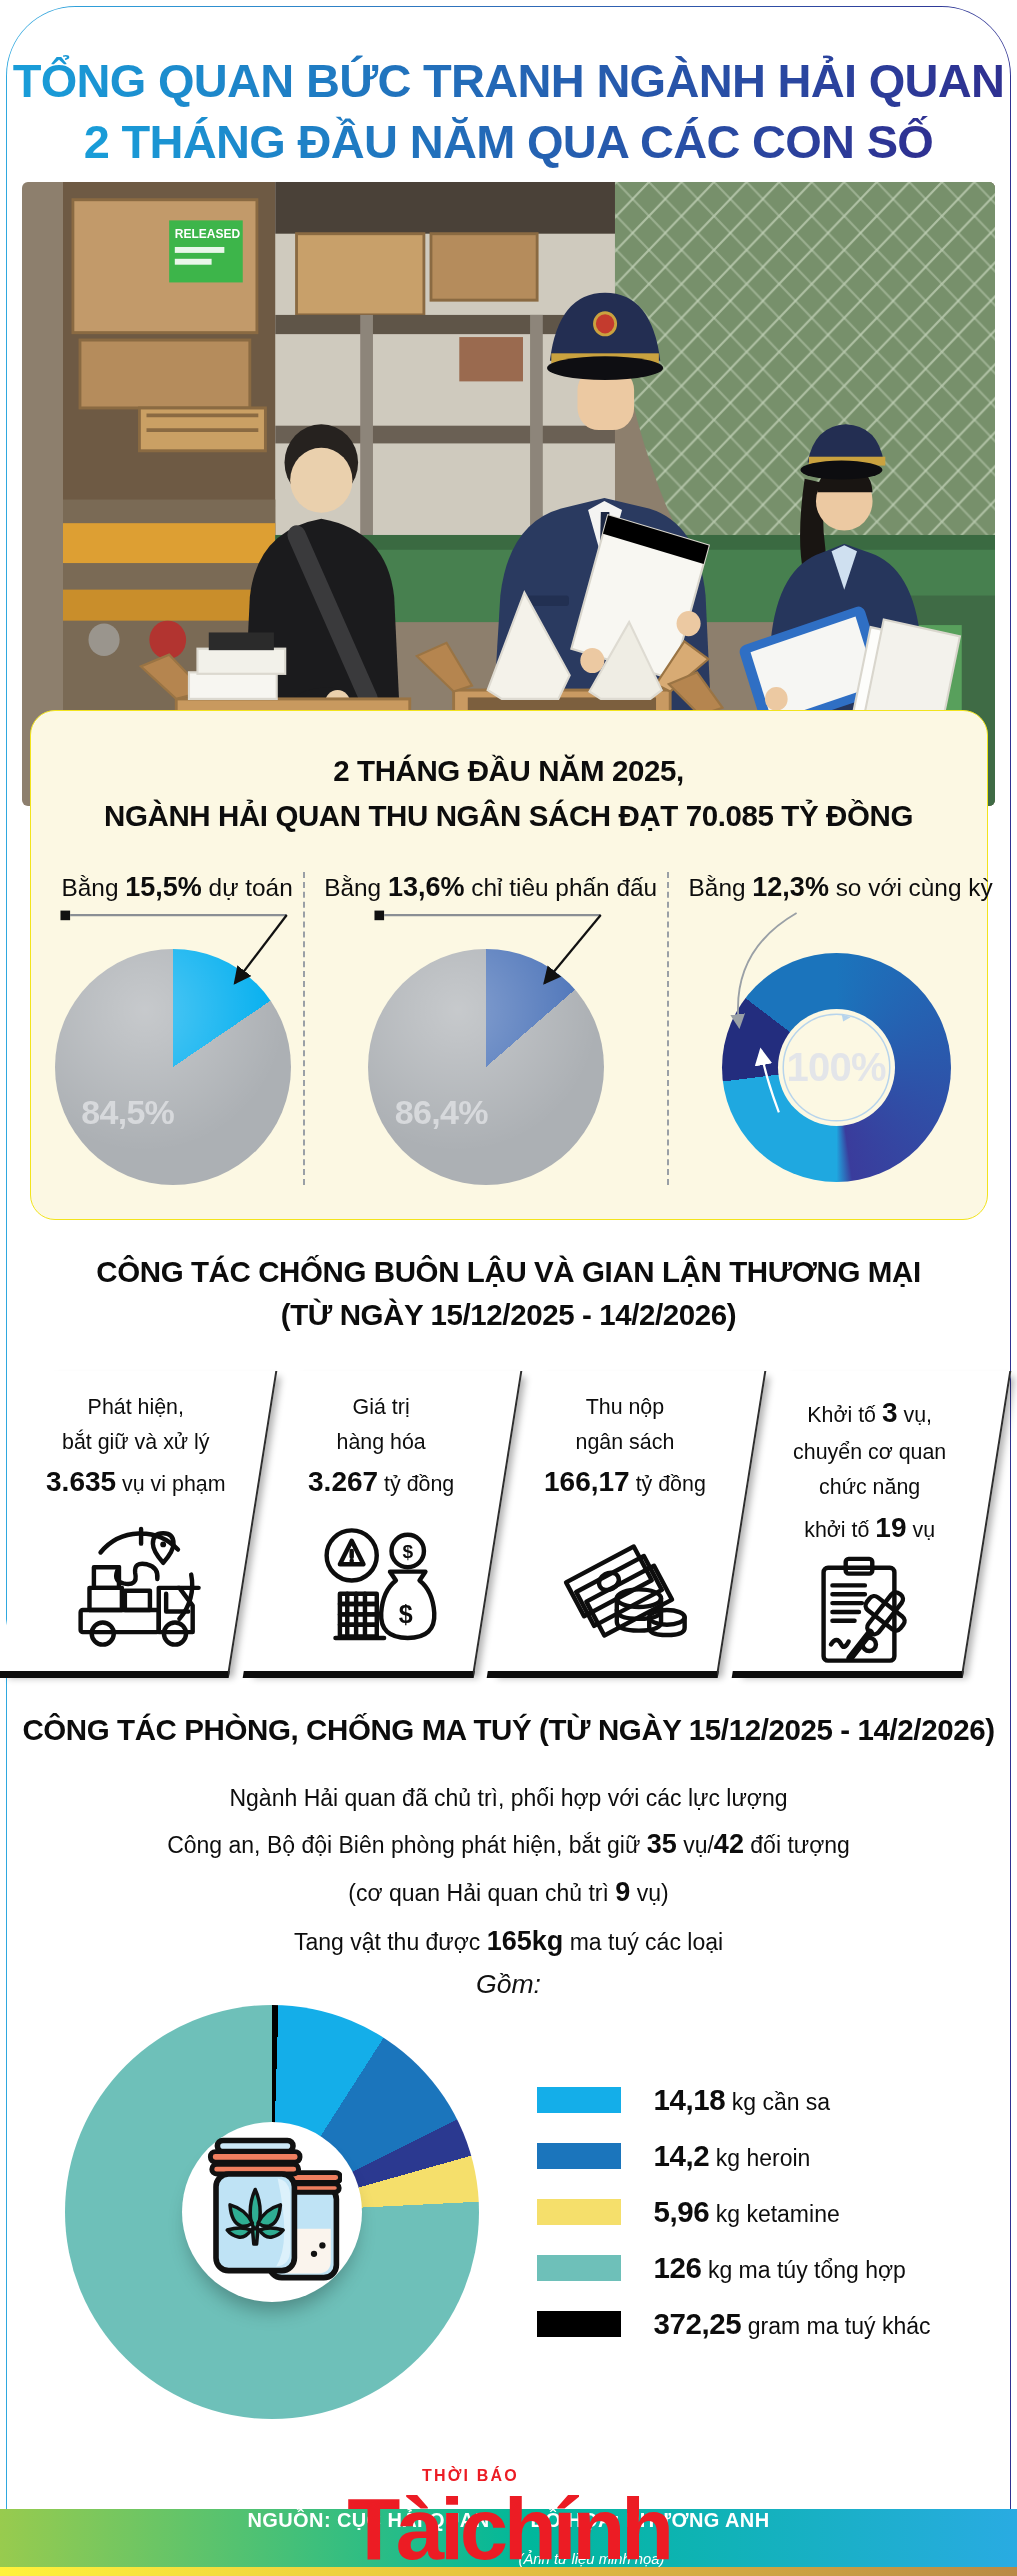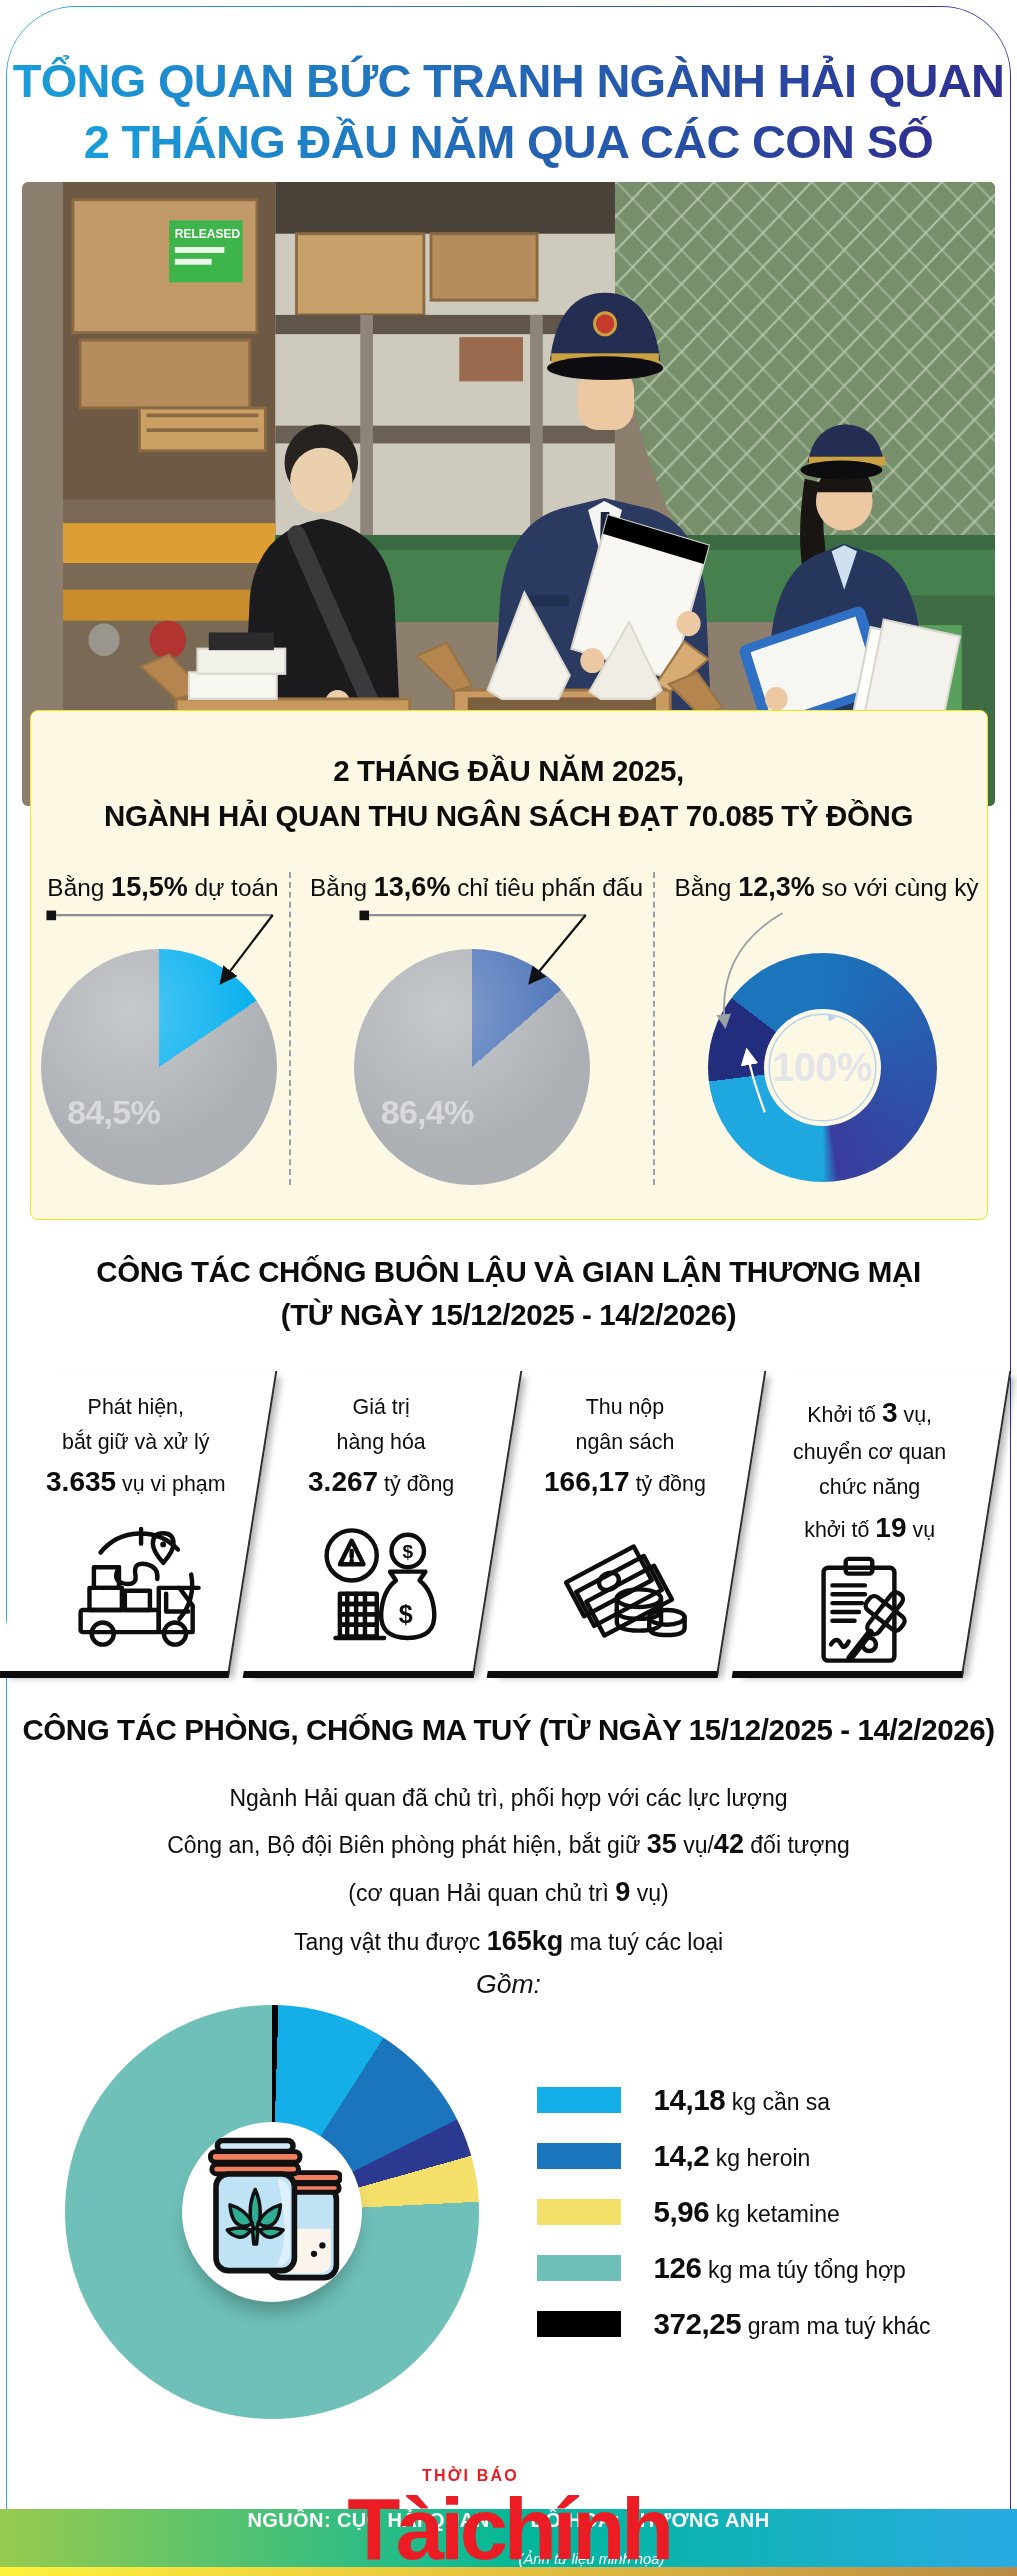--- a/index.html
+++ b/index.html
@@ -14,23 +14,23 @@
   .title-line{display:inline-block;font-weight:bold;font-size:47px;letter-spacing:-0.7px;color:#2E3192;white-space:nowrap;}
   @supports ((background-clip: text) or (-webkit-background-clip: text)){
     .title-line{background:linear-gradient(90deg,#199CD8 2%,#2E3192 98%);-webkit-background-clip:text;background-clip:text;color:transparent;}
   }
 
   
   .photo{margin:10.3px 22px 0;height:624px;border-radius:5.9px;overflow:hidden;position:relative;background:#8d7f6d;padding-left:41px;}
   .photo svg{display:block;width:100%;height:100%;}
 
   
-  .revenue-panel{position:relative;z-index:2;margin:-96px 29.5px 0;background:#FCF8E3;border:1.5px solid #F2E41C;border-radius:8px;padding:38px 11.8px 34px;}
+  .revenue-panel{position:relative;z-index:2;margin:-96px 29.5px 0;background:#FCF8E3;border:1.5px solid #F2E41C;border-radius:25px;padding:38px 11.8px 34px;}
   .panel-heading{text-align:center;font-weight:bold;font-size:29.5px;line-height:1.5;letter-spacing:-0.4px;color:#0d0d0d;}
-  .pies-row{display:flex;margin-top:34px;justify-content:center;}
+  .pies-row{display:flex;margin-top:34px;}
   .pie-col{position:relative;padding:0 10.3px;}
   .pie-col.c1{flex:1.05;}
   .pie-col.c2{flex:1.4;border-left:2.2px dashed #9aa0a6;border-right:2.2px dashed #9aa0a6;}
   .pie-col.c3{flex:1.0;}
   .pie-label{font-size:24.4px;color:#0d0d0d;margin:0 0 0 8.9px;white-space:nowrap;}
   .pie-label b{font-size:27px;}
   .pie-wrap{position:relative;width:236px;height:236px;margin:46px auto 0;}
   .pie-col.c3 .pie-wrap{width:229px;height:229px;margin-top:50px;}
   .pie{width:100%;height:100%;border-radius:50%;background:#ACB0B4;}
   .pie-rest{position:absolute;left:26.6px;bottom:53px;font-weight:bold;font-size:34px;color:#D7D9DC;letter-spacing:-0.7px;}

